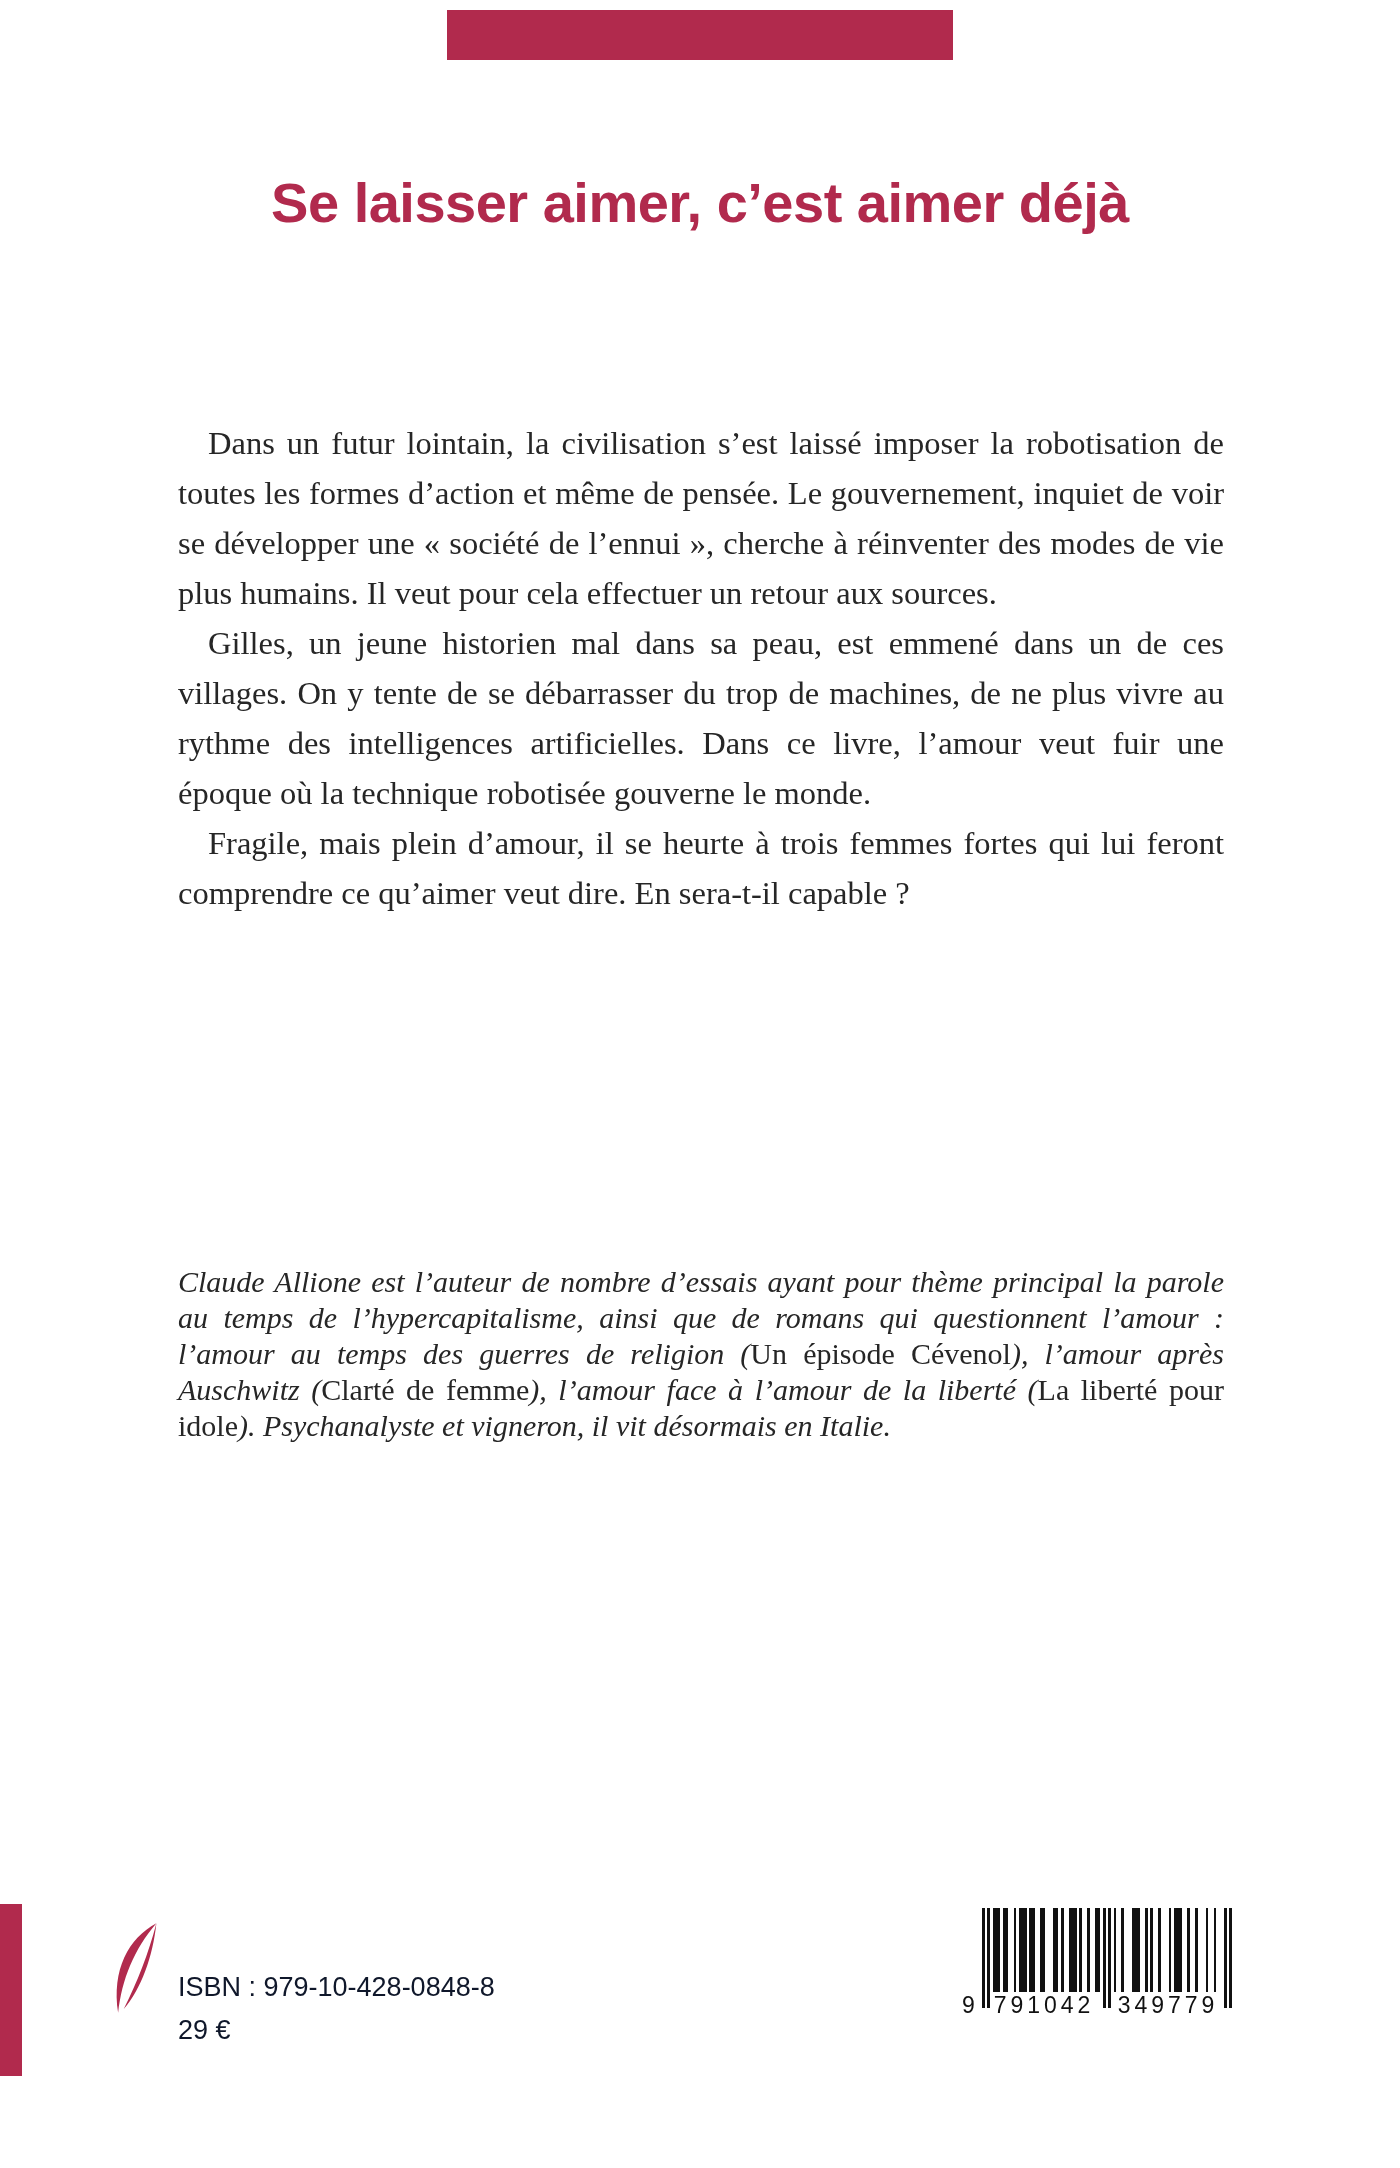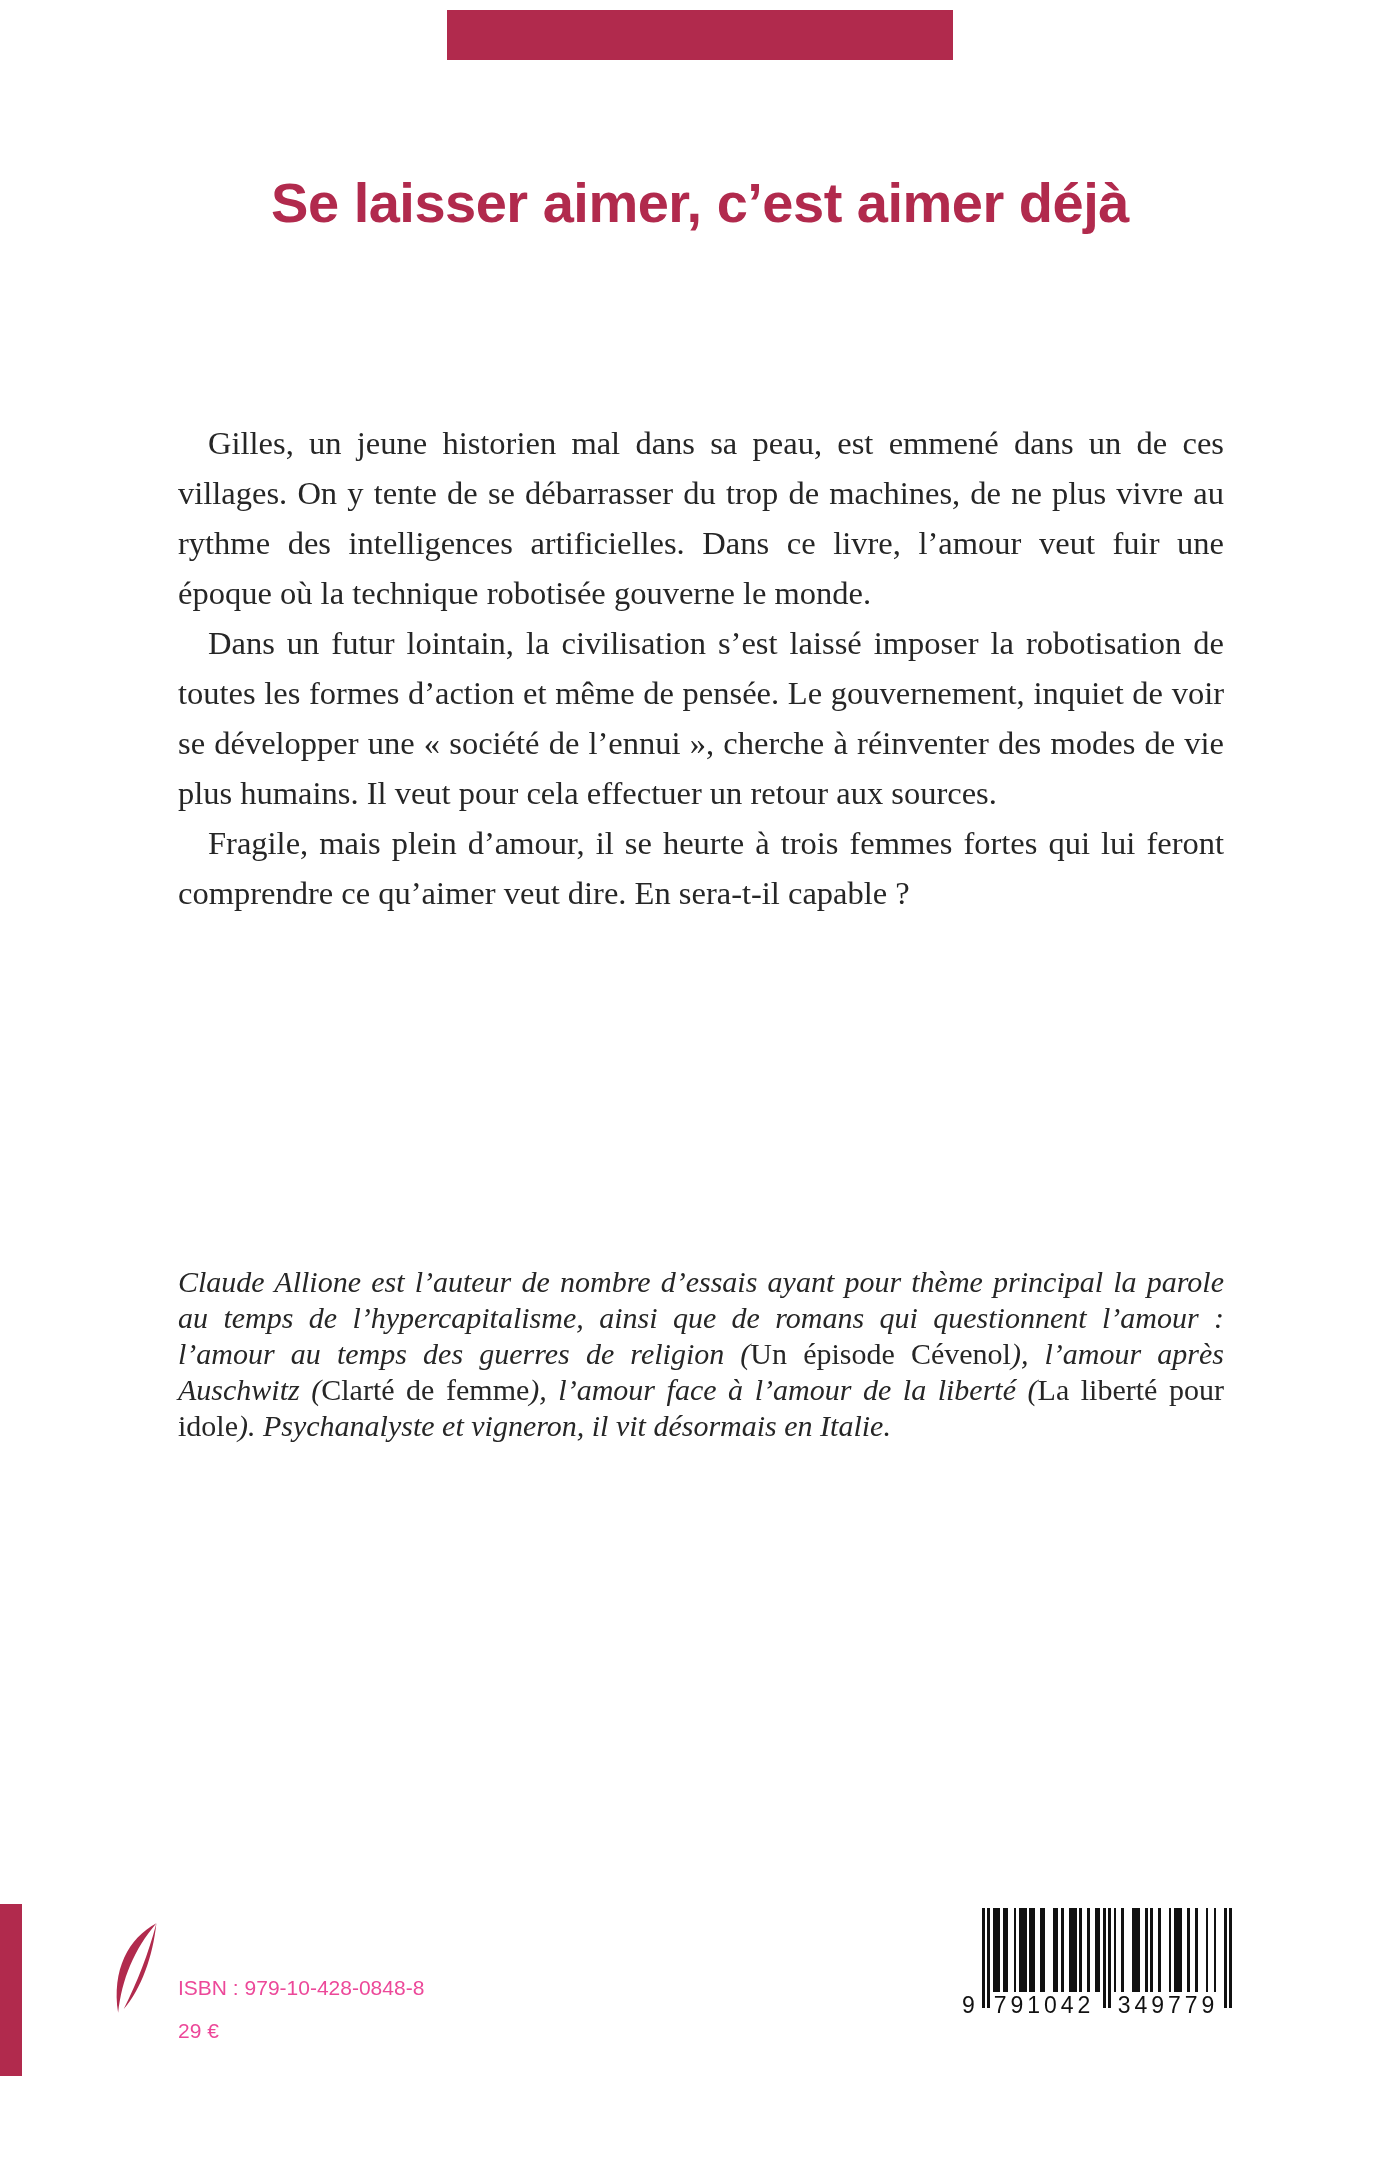--- a/index.html
+++ b/index.html
@@ -51,22 +51,22 @@
     position:absolute;left:0;top:1904px;width:22px;height:172px;
     background:var(--accent,#b12a4d);
   }
   .logo{
     position:absolute;left:106px;top:1920px;width:56px;height:96px;
   }
   .logo svg{width:100%;height:100%;}
   .isbn-block{
     position:absolute;left:178px;top:1966px;
     font-family:"Liberation Sans", sans-serif;
-    font-size:21px;line-height:43px;
-    color:#ec4899;
+    font-size:27px;line-height:43px;
+    color:#0f172a;
   }
   .barcode{
     position:absolute;left:982px;top:1908px;width:250px;height:130px;
   }
   .barcode svg{position:absolute;left:0;top:0;width:250px;height:102px;}
   .barcode svg rect{fill:#111;shape-rendering:crispEdges;}
   .bc-num{
     position:absolute;top:84px;
     font-family:"Liberation Sans", sans-serif;
     font-size:23px;color:#111;
@@ -80,22 +80,22 @@
 </head>
 <body>
 
 <div class="page">
 
   <div class="top-bar"></div>
 
   <h1 class="title">Se laisser aimer, c’est aimer déjà</h1>
 
   <div class="synopsis">
+    <p>Dans un futur lointain, la civilisation s’est laissé imposer la robotisation de toutes les formes d’action et même de pensée. Le gouvernement, inquiet de voir se développer une « société de l’ennui », cherche à réinventer des modes de vie plus humains. Il veut pour cela effectuer un retour aux sources.</p>
     <p>Gilles, un jeune historien mal dans sa peau, est emmené dans un de ces villages. On y tente de se débarrasser du trop de machines, de ne plus vivre au rythme des intelligences artificielles. Dans ce livre, l’amour veut fuir une époque où la technique robotisée gouverne le monde.</p>
-    <p>Dans un futur lointain, la civilisation s’est laissé imposer la robotisation de toutes les formes d’action et même de pensée. Le gouvernement, inquiet de voir se développer une « société de l’ennui », cherche à réinventer des modes de vie plus humains. Il veut pour cela effectuer un retour aux sources.</p>
     <p>Fragile, mais plein d’amour, il se heurte à trois femmes fortes qui lui feront comprendre ce qu’aimer veut dire. En sera-t-il capable ?</p>
   </div>
 
   <p class="bio" id="bio"><span class="italic">Claude Allione est l’auteur de nombre d’essais ayant pour thème principal la parole au temps de l’hypercapitalisme, ainsi que de romans qui questionnent l’amour : l’amour au temps des guerres de religion (</span><span class="roman">Un épisode Cévenol</span><span class="italic">), l’amour après Auschwitz (</span><span class="roman">Clarté de femme</span><span class="italic">), l’amour face à l’amour de la liberté (</span><span class="roman">La liberté pour idole</span><span class="italic">). Psychanalyste et vigneron, il vit désormais en Italie.</span></p>
 
 
   <div class="edge-bar"></div>
 
   <div class="logo">
     <svg viewBox="0 0 60 100" xmlns="http://www.w3.org/2000/svg">

